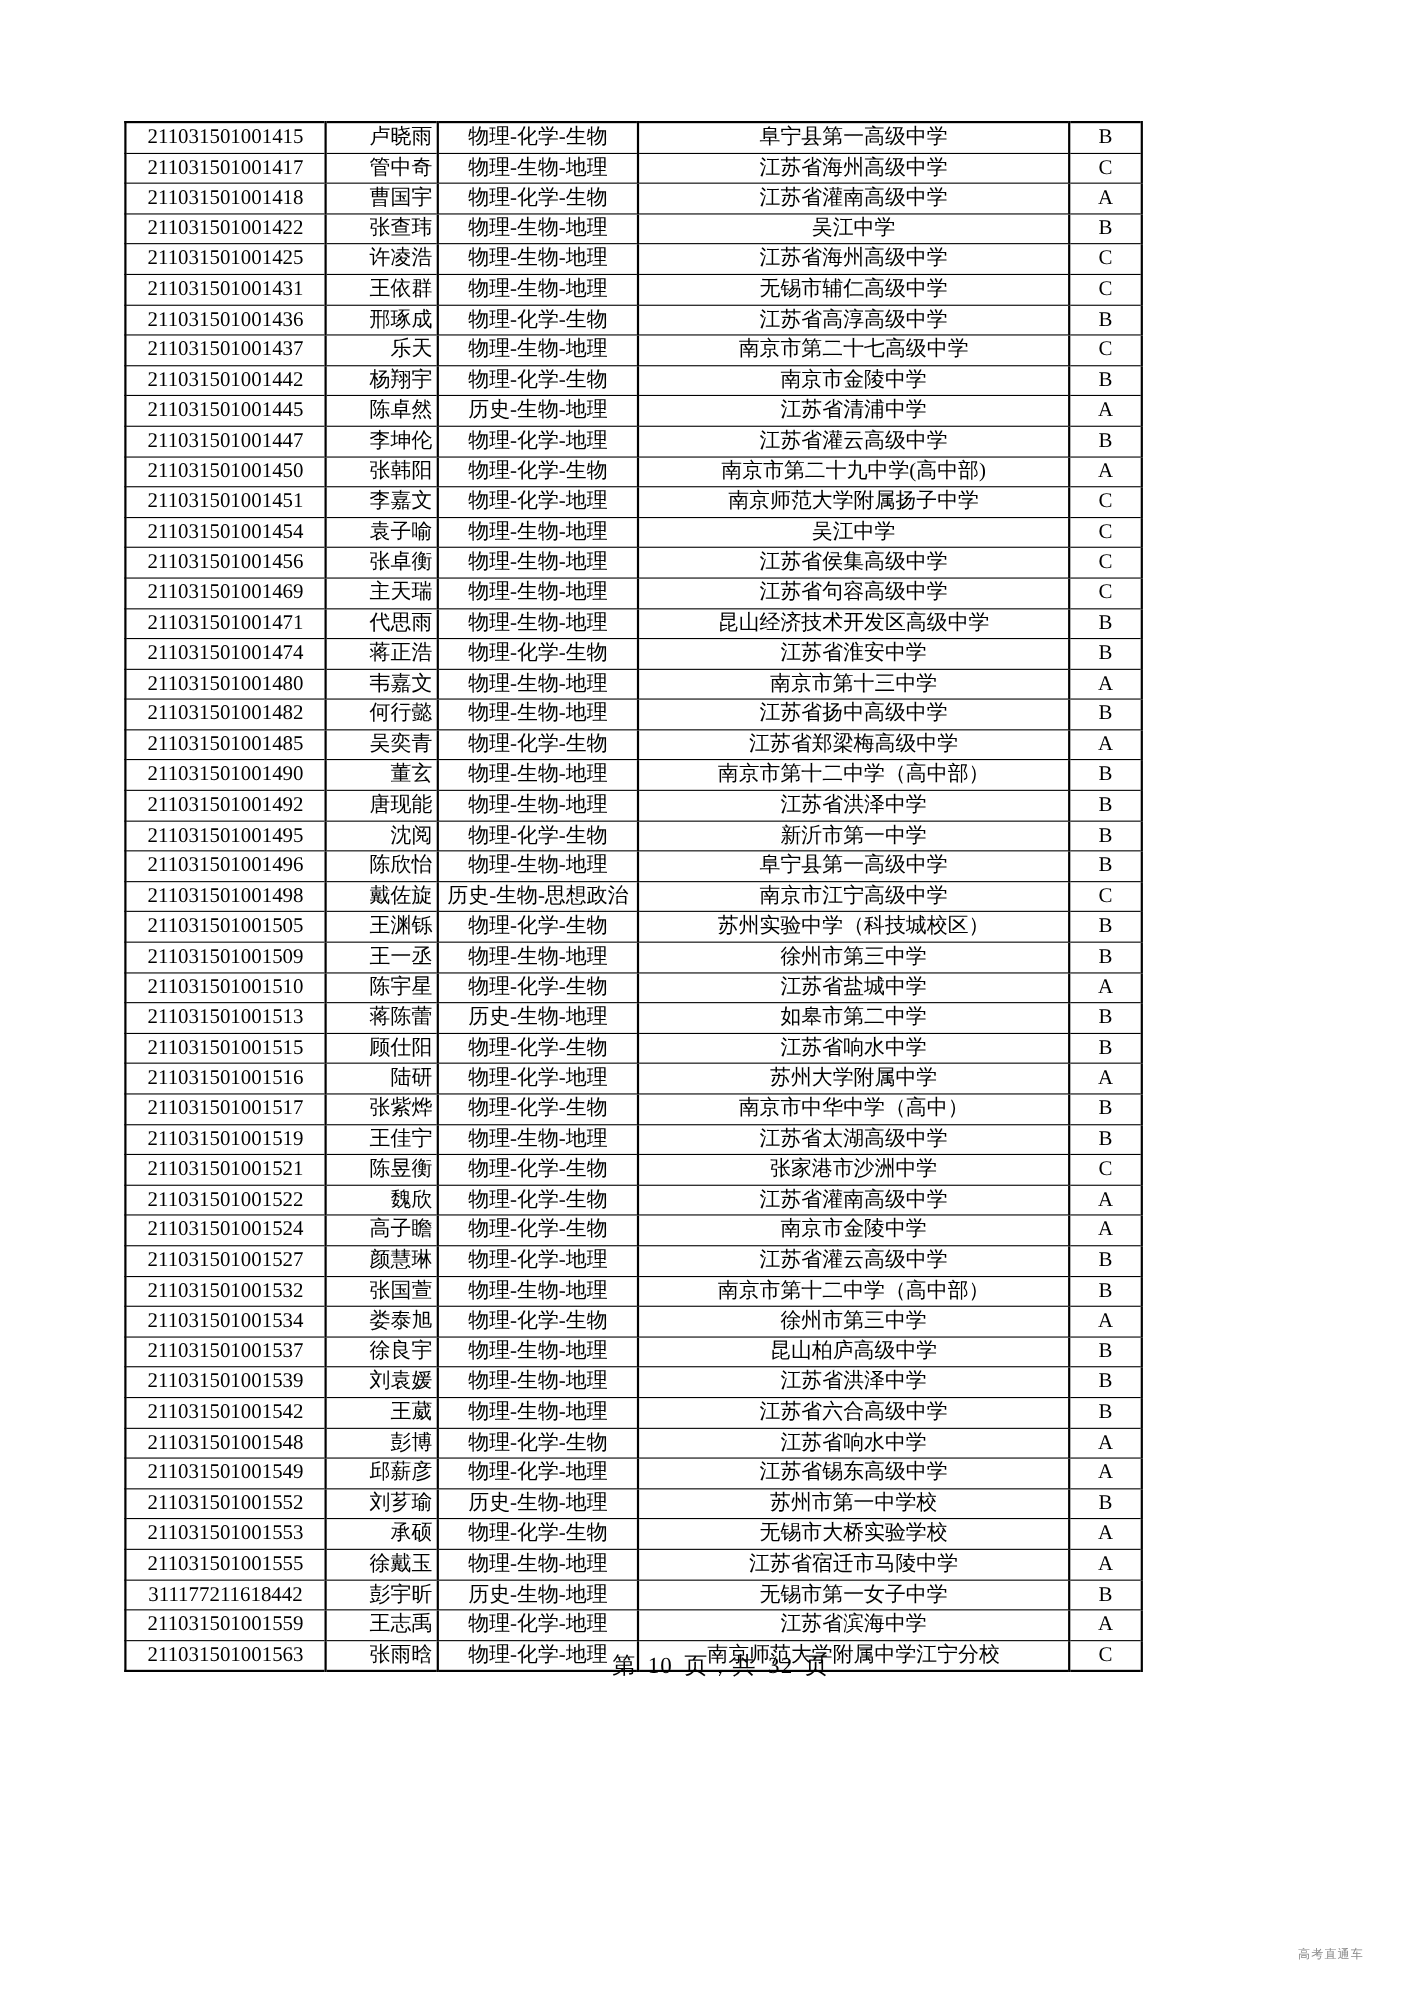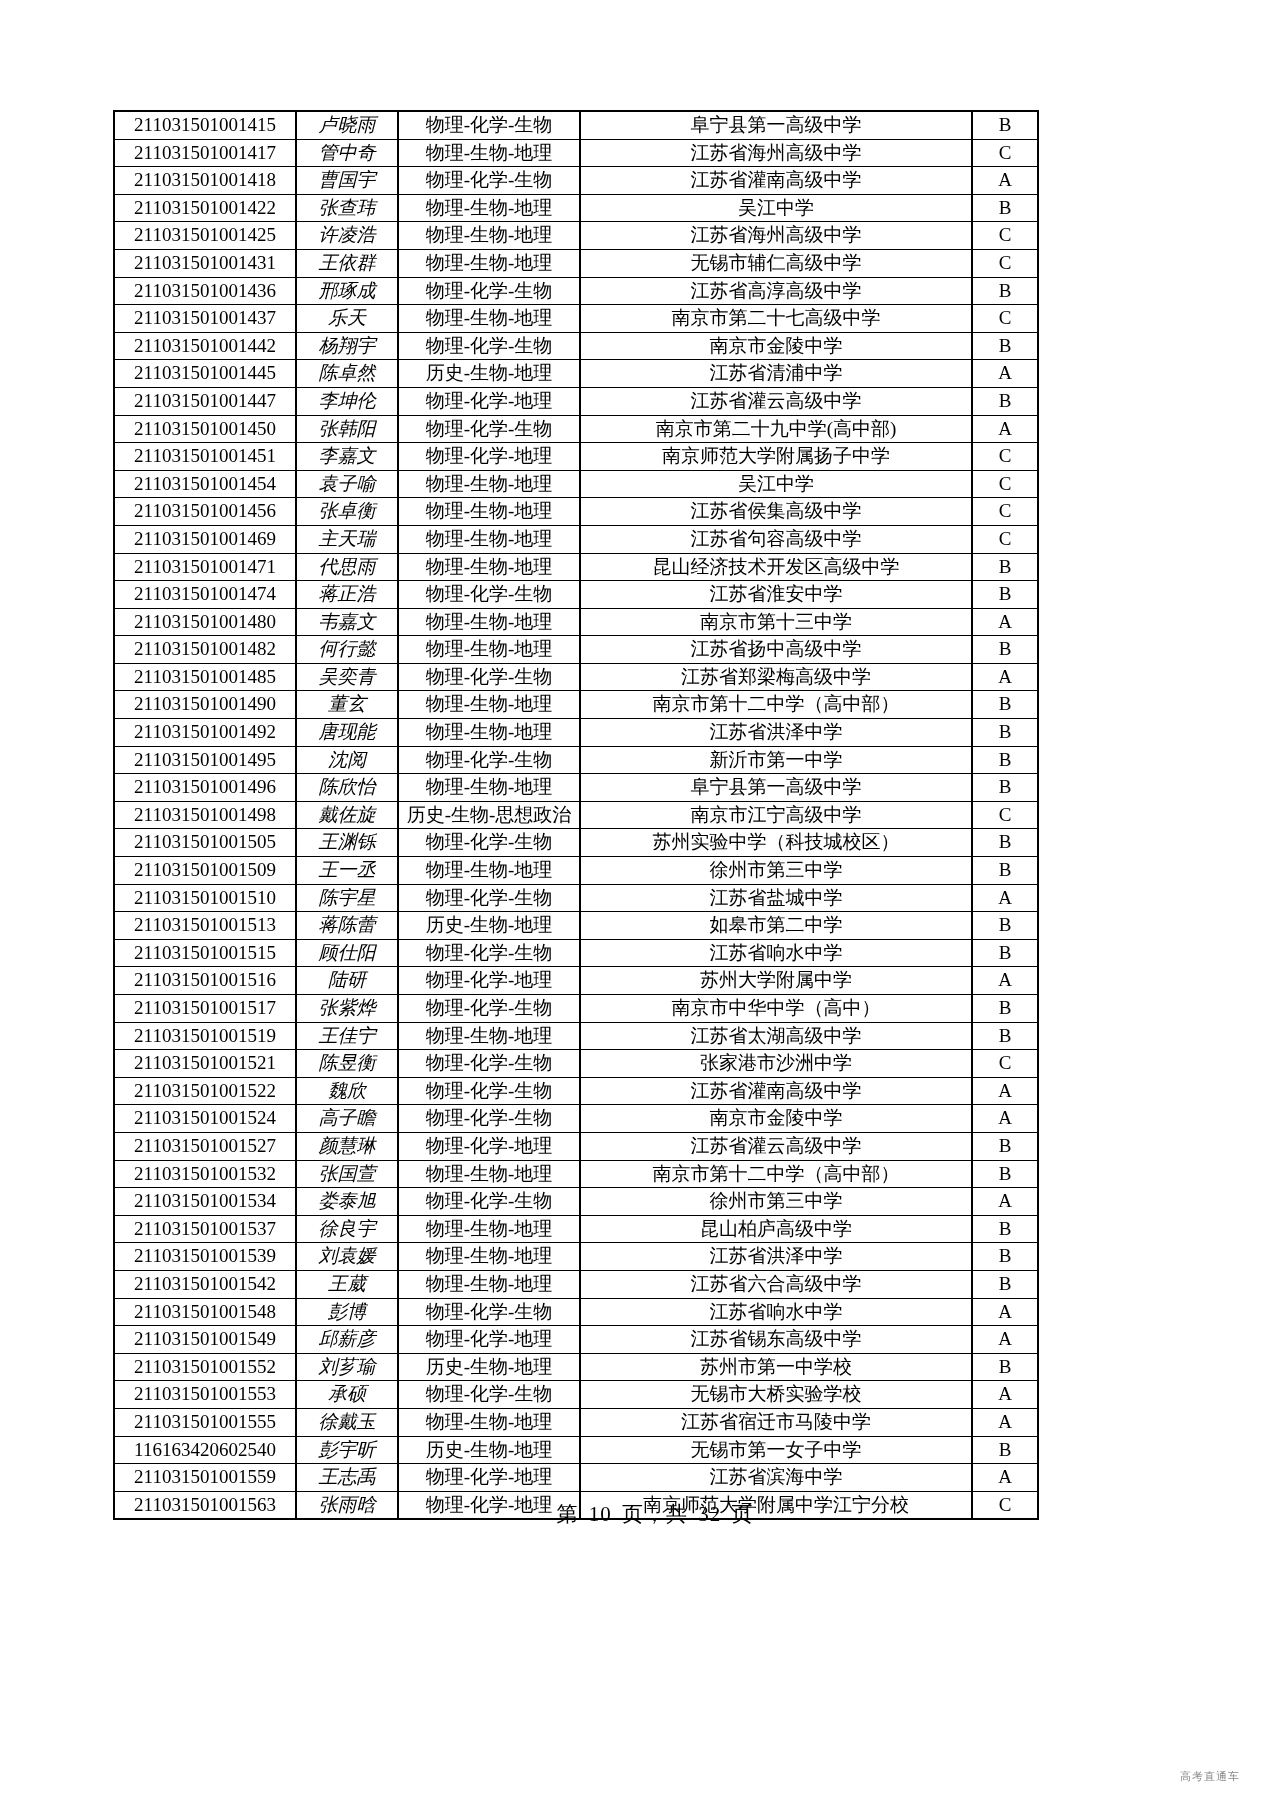--- a/index.html
+++ b/index.html
@@ -42,21 +42,21 @@
     padding: 0 4px;
     height: 26.6px;
     line-height: 26.6px;
     font-size: 19px;
     white-space: nowrap;
     overflow: hidden;
     font-family: "Liberation Serif", "DejaVu Serif", serif;
   }
   table.roster tr td:last-child { border-right: 2px solid #000; }
   td.c-id   { width: 172px; text-align: center; letter-spacing: 0px; font-size: 18.5px; }
-  td.c-name { width: 92px;  text-align: center; font-size: 19.5px; font-style: italic; }
+  td.c-name { width: 92px;  text-align: right; font-size: 19.5px; }
   td.c-subj { width: 172px; text-align: center; font-size: 19px; margin-top: 17px; }
   td.c-school { width: 382px; text-align: center; font-size: 19.5px; }
   td.c-grade  { width: 56px;  text-align: center; font-size: 18px; font-family: "Liberation Serif", "DejaVu Serif", serif; }
 
   .footer {
     position: absolute;
     top: 1500px;
     left: 0;
     width: 1280px;
     text-align: center;
@@ -413,21 +413,21 @@
             <td class="c-grade">A</td>
           </tr>
           <tr>
             <td class="c-id">211031501001555</td>
             <td class="c-name">徐戴玉</td>
             <td class="c-subj">物理-生物-地理</td>
             <td class="c-school">江苏省宿迁市马陵中学</td>
             <td class="c-grade">A</td>
           </tr>
           <tr>
-            <td class="c-id">116163420602540</td>
+            <td class="c-id">311177211618442</td>
             <td class="c-name">彭宇昕</td>
             <td class="c-subj">历史-生物-地理</td>
             <td class="c-school">无锡市第一女子中学</td>
             <td class="c-grade">B</td>
           </tr>
           <tr>
             <td class="c-id">211031501001559</td>
             <td class="c-name">王志禹</td>
             <td class="c-subj">物理-化学-地理</td>
             <td class="c-school">江苏省滨海中学</td>

